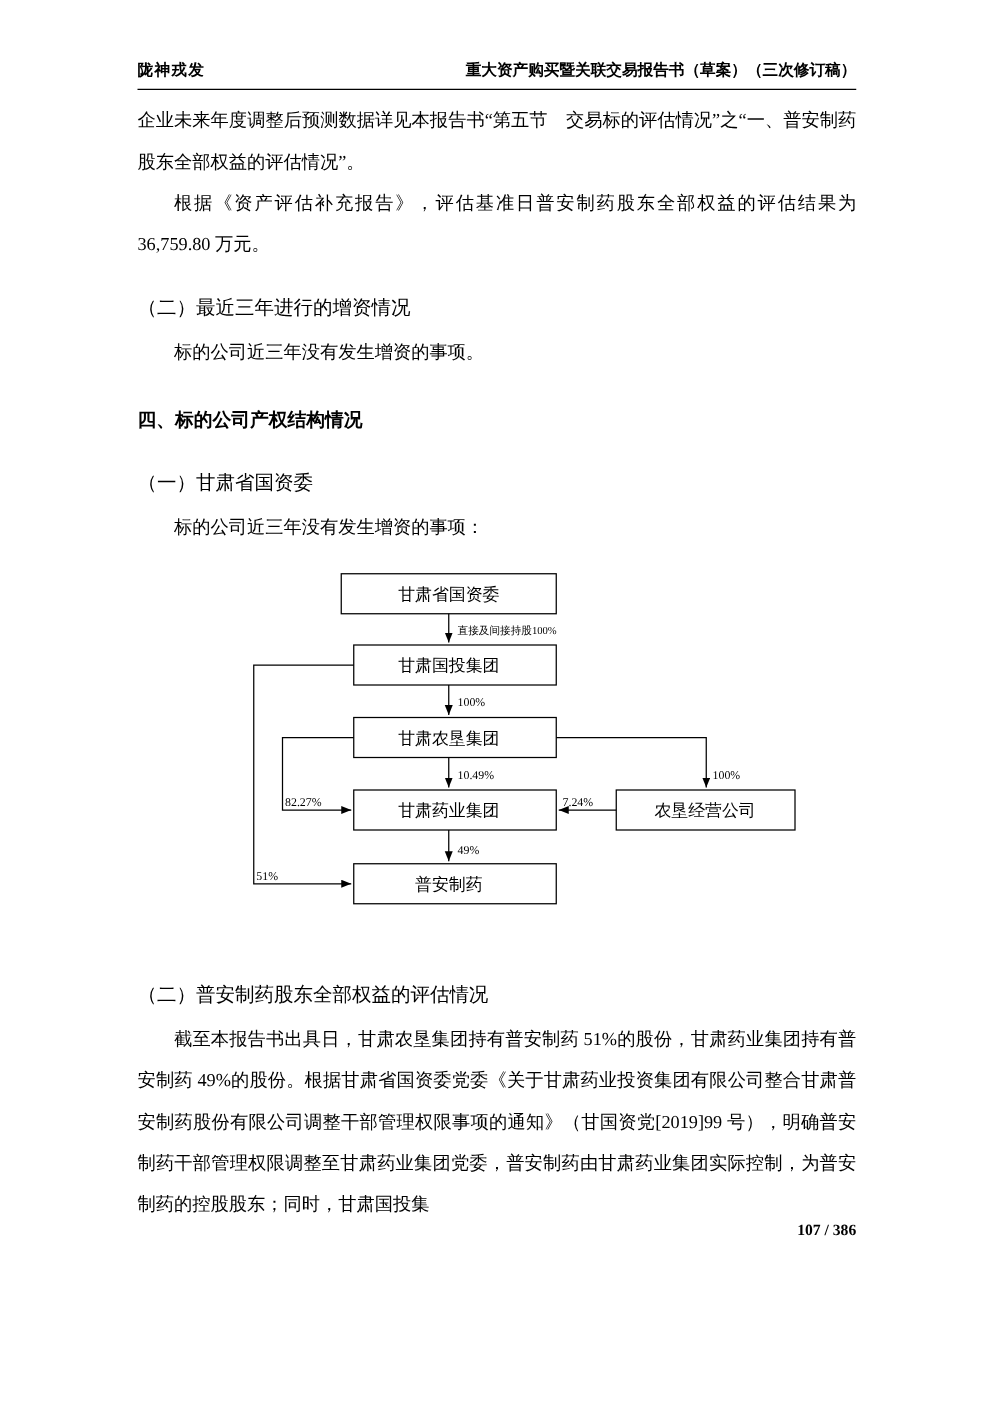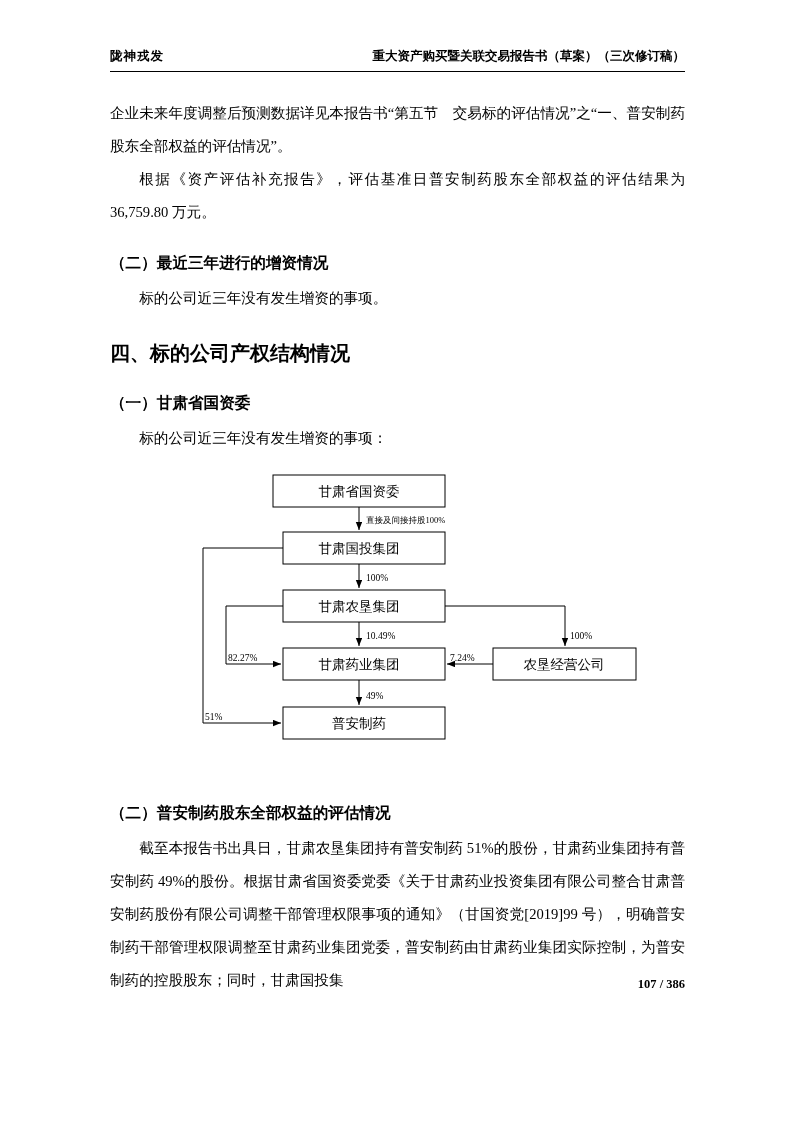--- a/index.html
+++ b/index.html
@@ -40,30 +40,30 @@
   }
   
   .para {
     font-size: 14.6px;
     line-height: 33px;
     text-align: justify;
     text-justify: inter-ideograph;
     margin: 0;
   }
   .para.indent { text-indent: 2em; }
-  .para.first { margin-top: 25px; }
+  .para.first { margin-top: 9px; }
   h2.h-sub {
     font-size: 15.6px;
-    font-weight: bold;
+    font-weight: normal;
     line-height: 30px;
     margin: 19px 0 4px 0;
     font-family: "Liberation Sans", "DejaVu Sans", sans-serif;
   }
   h1.h-main {
-    font-size: 20px;
+    font-size: 15px;
     font-weight: bold;
     line-height: 32px;
     margin: 22px 0 6px 0;
     font-family: "Liberation Sans", "DejaVu Sans", sans-serif;
   }
   
   .diagram-wrap {
     position: relative;
     width: 575px;
     height: 310px;

